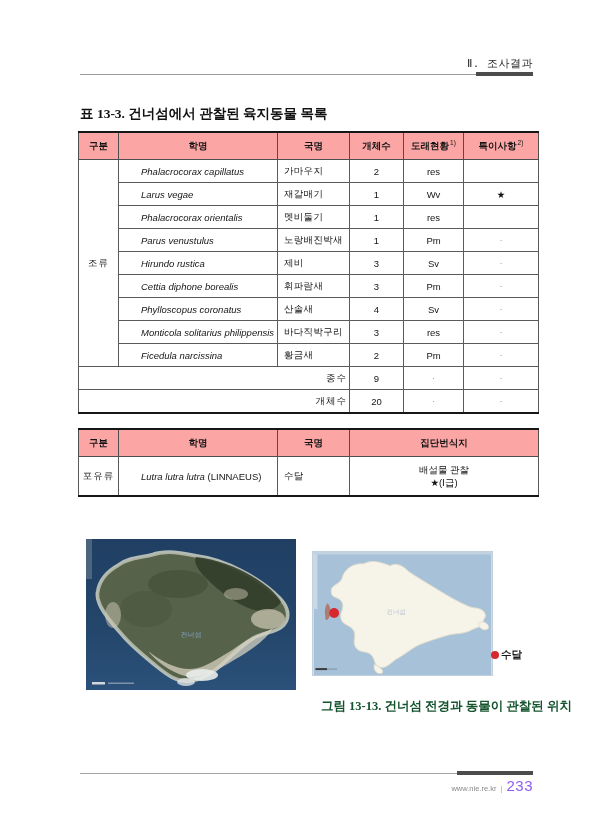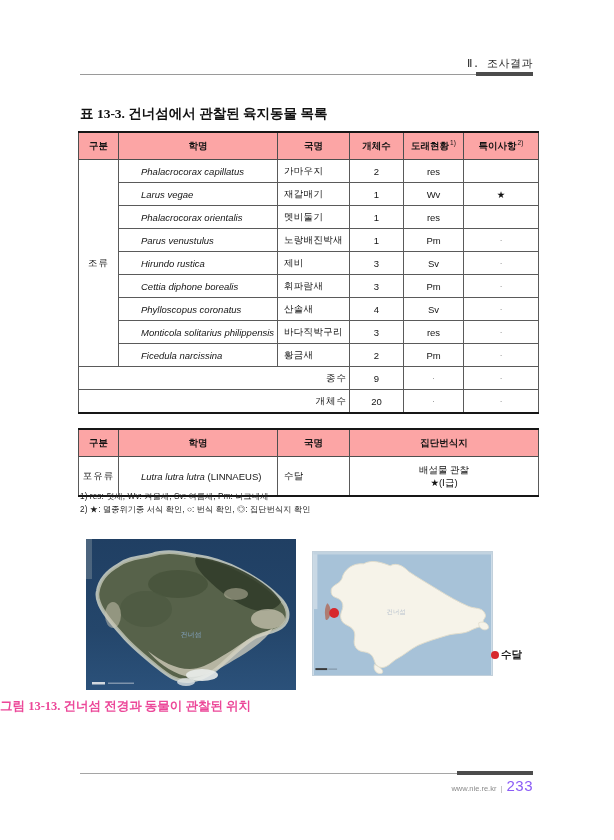--- a/index.html
+++ b/index.html
@@ -53,22 +53,22 @@
 
   
   .sat-img  { position:absolute; top:539px; left:86px;  width:210px; height:151px; }
   .map-img  { position:absolute; top:551px; left:312px; width:181px; height:125px; border:1px solid #c2d0db; box-sizing:border-box; }
   .fig-legend {
     position:absolute; top:648px; left:491px; display:flex; align-items:center; gap:2px;
     font-size:10.5px; font-weight:600; color:#1a1a1a;
   }
   .fig-legend .dot { width:8px; height:8px; border-radius:50%; display:inline-block; }
   .fig-caption {
-    position:absolute; top:698px; left:0; width:572px; text-align:left;
-    font-family:"Liberation Serif", serif; font-weight:bold; font-size:12.5px; color:#ec4899;
+    position:absolute; top:698px; left:0; width:572px; text-align:right;
+    font-family:"Liberation Serif", serif; font-weight:bold; font-size:12.5px; color:#14532d;
   }
 
   
   .footer-line { position:absolute; top:773px; left:80px; width:453px; height:1px; background:#a5a5a5; }
   .footer-bar  { position:absolute; top:771px; left:457px; width:76px; height:4px; background:#4c4c4c; }
   .footer-text {
     position:absolute; top:777px; right:81px; display:flex; align-items:baseline; gap:4px;text-align:center;
   }
   .footer-site { font-size:7.5px; color:#8a8a8a; }
   .footer-sep  { font-size:8px; color:#aaaaaa; }
@@ -205,24 +205,20 @@
         <td class="sci"><span>Lutra lutra lutra</span><span class="author"> (LINNAEUS)</span></td>
         <td class="kor">수달</td>
         <td class="obs">
           <div>배설물 관찰</div>
           <div>★(Ⅰ급)</div>
         </td>
       </tr>
     </tbody>
   </table>
 
-  <div class="footnotes">
-    <div>1) res: 텃새, Wv: 겨울새, Sv: 여름새, Pm: 나그네새</div>
-    <div>2) ★: 멸종위기종 서식 확인, ○: 번식 확인, ◎: 집단번식지 확인</div>
-  </div>
 
   <svg class="sat-img" viewBox="0 0 210 151">
     <defs>
       <linearGradient id="sea" x1="0" y1="0" x2="0" y2="1">
         <stop offset="0" stop-color="#203f63"></stop>
         <stop offset="0.6" stop-color="#24466b"></stop>
         <stop offset="1" stop-color="#2b517a"></stop>
       </linearGradient>
     </defs>
     <rect width="210" height="151" fill="url(#sea)"></rect>

